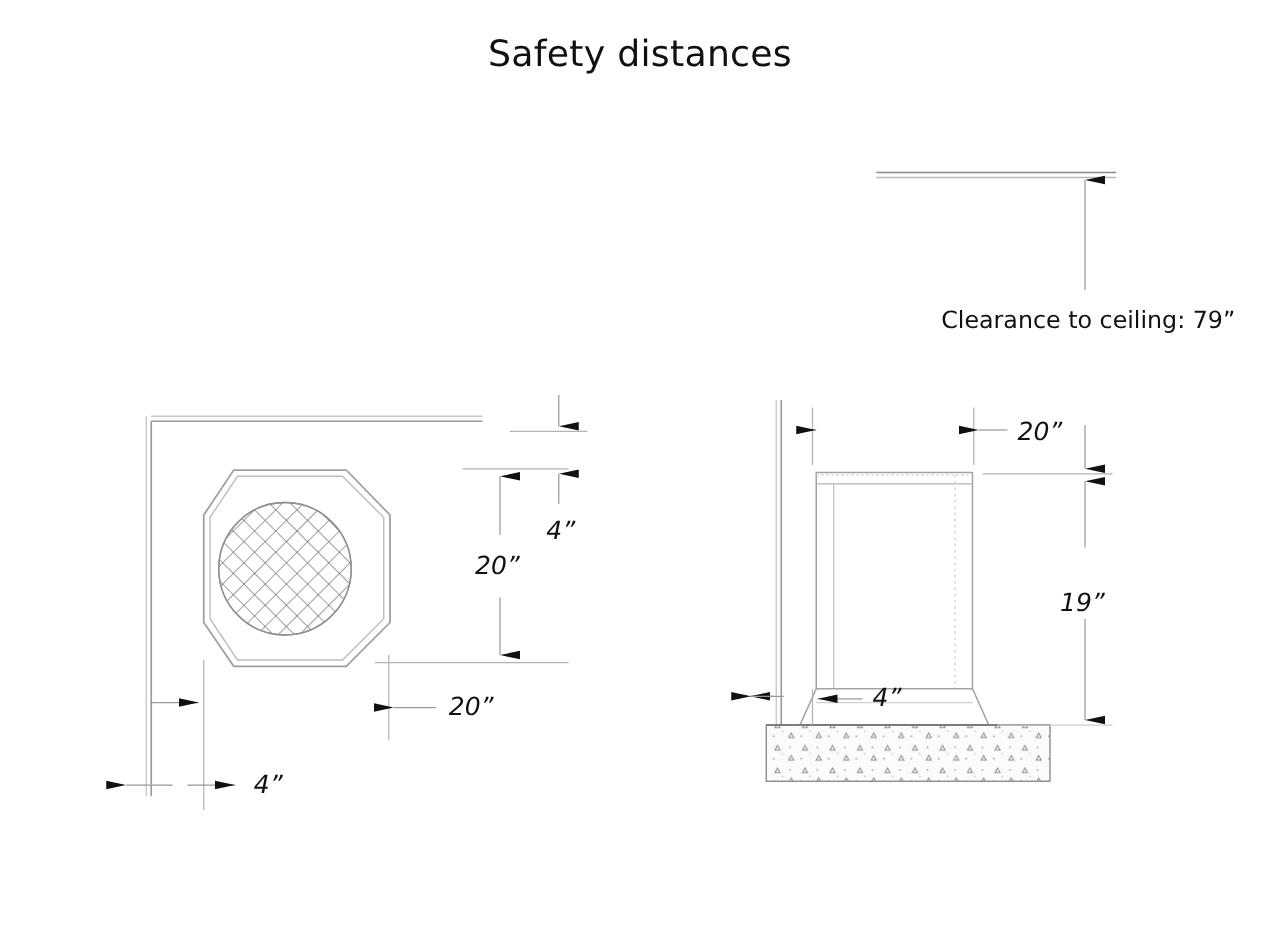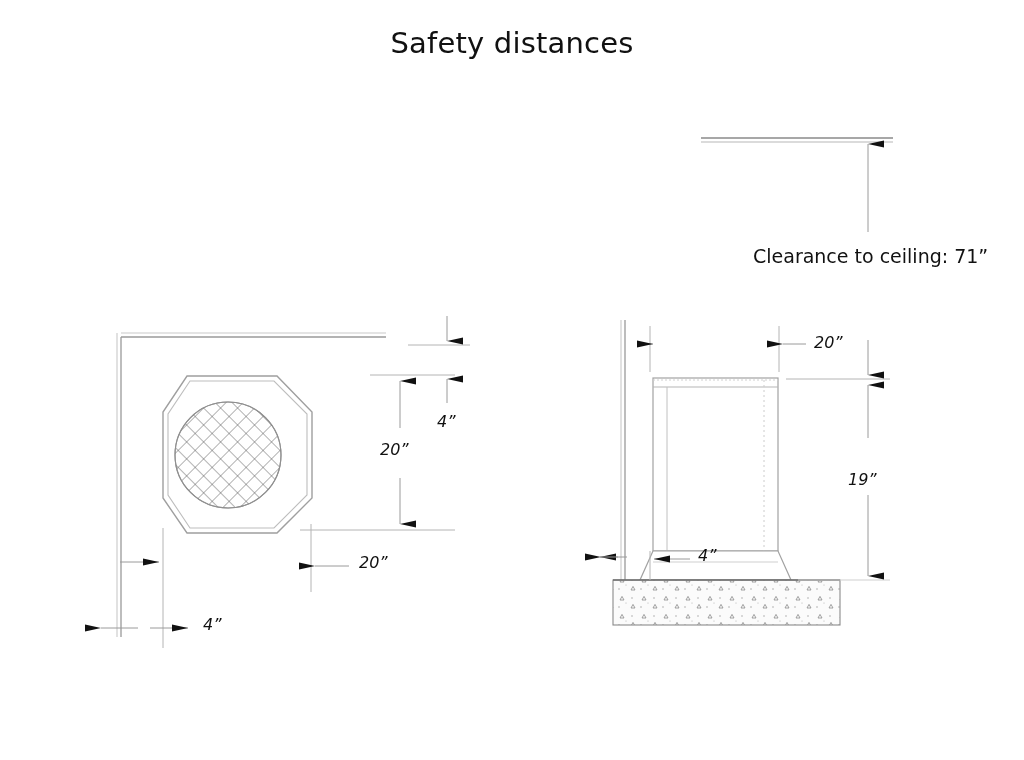--- a/index.html
+++ b/index.html
@@ -28,21 +28,21 @@
     text-align: center;
     font-size: 29px;
     font-weight: 400;
     letter-spacing: 0.2px;
     color: #111111;
     font-family: "DejaVu Sans", sans-serif;
   }
   .dim-label {
     position: absolute;
     font-family: "DejaVu Sans", sans-serif;
-    font-size: 16px;
+    font-size: 20px;
     font-style: italic;
     color: #111;
     white-space: nowrap;
   }
   .note-label {
     position: absolute;
     font-family: "DejaVu Sans", sans-serif;
     font-size: 19px;
     color: #111;
     white-space: nowrap;
@@ -196,21 +196,21 @@
   </svg>
 
   <div class="dim-label" style="left:380px; top:440px;">20”</div>
 
   <div class="dim-label" style="left:437px; top:412px;">4”</div>
 
   <div class="dim-label" style="left:359px; top:553px;">20”</div>
 
   <div class="dim-label" style="left:203px; top:615px;">4”</div>
 
-  <div class="note-label" style="left:753px; top:245px;">Clearance to ceiling: 71”</div>
+  <div class="note-label" style="left:753px; top:245px;">Clearance to ceiling: 79”</div>
 
   <div class="dim-label" style="left:814px; top:333px;">20”</div>
 
   <div class="dim-label" style="left:848px; top:470px;">19”</div>
 
   <div class="dim-label" style="left:698px; top:546px;">4”</div>
 
 </div>
 
 </body></html>

